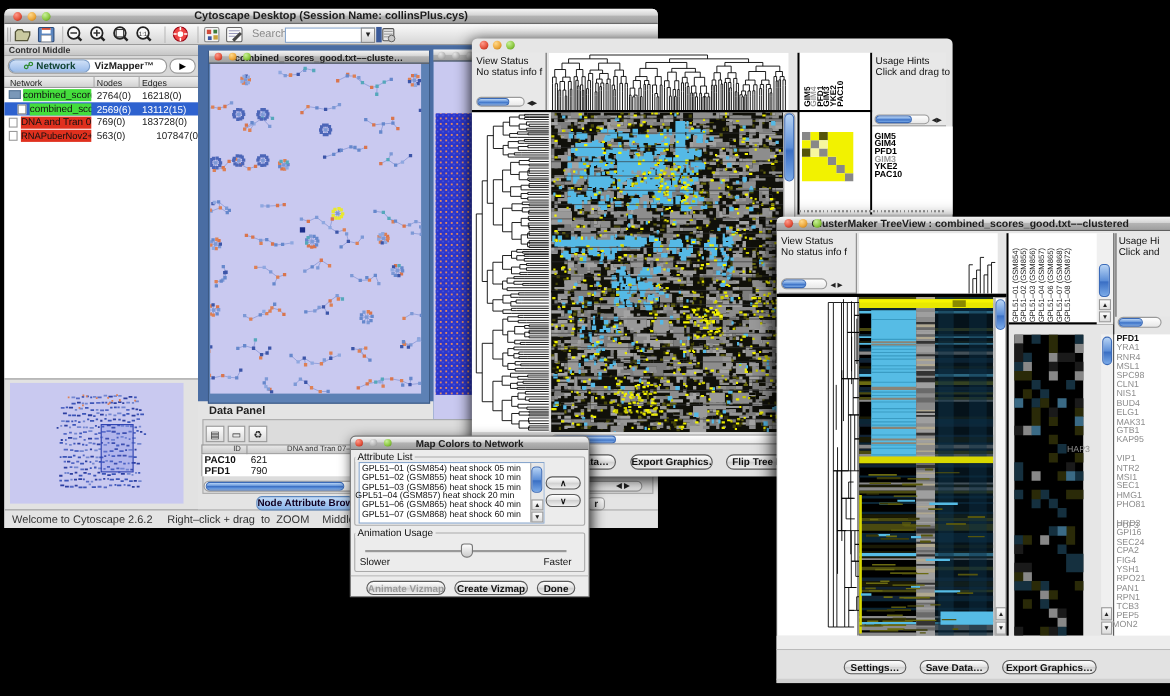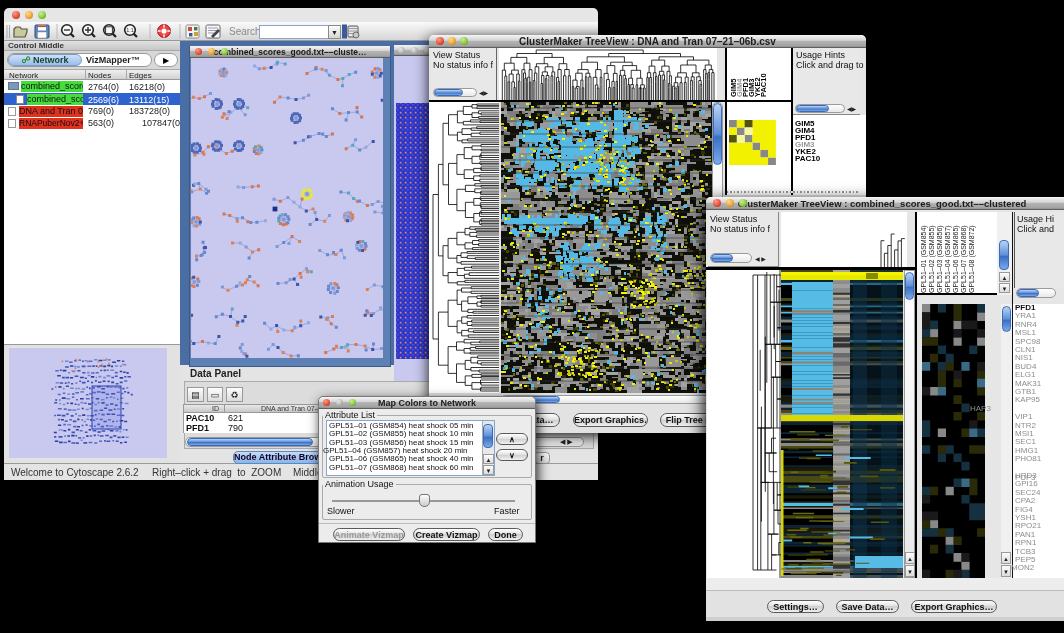--- a/index.html
+++ b/index.html
@@ -11,20 +11,23 @@
 .tlo{background:radial-gradient(circle at 35% 30%,#ffd98a,#eda93e 55%,#b06d0e)}
 .tlg{background:radial-gradient(circle at 35% 30%,#c8f09a,#8ec943 55%,#4a8a0e)}
 .tlx{background:radial-gradient(circle at 35% 30%,#e8e8e8,#b8b8b8 55%,#8a8a8a)}
 .aqb{position:absolute;background:linear-gradient(#fff,#e2e2e2 45%,#cfcfcf 50%,#f0f0f0);border:1px solid #5a5a5a;border-radius:10px;font-weight:bold;color:#111;text-align:center;white-space:nowrap;overflow:hidden}
 .sbt{position:absolute;background:linear-gradient(#fff,#e8e8e8);border:1px solid #9a9a9a;border-radius:5px}
 .sbb{position:absolute;background:linear-gradient(#b8d4f5,#5d8fd8 50%,#3a6fc4 55%,#7aaae8);border:1px solid #3a6ab8;border-radius:5px}
 .sq{position:absolute;background:linear-gradient(#fdfdfd,#dcdcdc);border:1px solid #9a9a9a;font-size:6px;text-align:center;color:#222}
 </style></head><body>
 <div id="root">
 <div class="abs" style="left:4px;top:8px;width:594px;height:472px;background:#e6e6e6;border-radius:5px 5px 0 0">
+<div class="tb abs" style="left:0;top:0;width:594px;height:14px;border-radius:5px 5px 0 0">
+        <div class="tt" style="top:1px;font-size:10px">Cytoscape Desktop (Session Name: collinsPlus.cys)</div>
+      </div>
 <div class="tl tlr" style="left:8px;top:3px"></div>
       <div class="tl tlo" style="left:21px;top:3px"></div>
       <div class="tl tlg" style="left:34px;top:3px"></div>
 <div class="abs" style="left:0;top:14px;width:594px;height:19px;background:linear-gradient(#fafafa,#d6d6d6);border-bottom:1px solid #9a9a9a"></div>
 <svg width="594" height="19" style="position:absolute;left:0px;top:14px">
         <path d="M3 3v13M5.5 3v13" stroke="#aaa" stroke-width="1" fill="none"></path>
         <path d="M10 15V7l2-2h4l1.5 2H23v3l-2 5z" fill="#c9c9a0" stroke="#55553a" stroke-width="1.2"></path>
         <rect x="31" y="3" width="14" height="13" rx="1" fill="#5b86c0" stroke="#2c4a78"></rect>
         <rect x="34" y="3.5" width="8" height="5" fill="#fff"></rect>
         <rect x="34" y="3.5" width="8" height="1.6" fill="#d0452e"></rect>
@@ -164,23 +167,20 @@
 <svg width="158" height="110" style="position:absolute;left:9px;top:348px">
       <rect width="158" height="110" fill="#c9c9f0"></rect>
       <path fill="#7386d0" d="M56 12.5h3.4v1.6h-3.4zM75.5 11.9h3.1v1.6h-3.1zM85.2 10.9h3.2v1.6h-3.2zM94.2 11.4h3.1v1.6h-3.1zM98.5 11.1h3.1v1.6h-3.1zM65.3 17.8h2.1v1.6h-2.1zM68.1 18.1h2.7v1.6h-2.7zM105.8 17.2h3.4v1.6h-3.4zM110.9 17.4h2v1.6h-2zM113.8 16h3.5v1.6h-3.5zM59 23.9h2.1v1.6h-2.1zM63.1 22.6h3.3v1.6h-3.3zM78.1 23.8h2.4v1.6h-2.4zM101.4 21.5h3.7v1.6h-3.7zM78.6 26.7h2.9v1.6h-2.9zM86.7 28.7h1.5v1.6h-1.5zM89.5 27.8h2.9v1.6h-2.9zM94.1 28.8h2.7v1.6h-2.7zM97.5 27.1h3.9v1.6h-3.9zM46.6 34h3.3v1.6h-3.3zM66.3 34.3h2.1v1.6h-2.1zM45.8 38.3h1.7v1.6h-1.7zM53.8 39.8h1.8v1.6h-1.8zM60.9 39.5h3.9v1.6h-3.9zM66.4 39.8h1.7v1.6h-1.7zM68.7 39.7h2.2v1.6h-2.2zM72.5 40.2h3.8v1.6h-3.8zM100.9 38.4h2.9v1.6h-2.9zM105.1 38.5h3.4v1.6h-3.4zM117.2 39.1h2.1v1.6h-2.1zM58.4 45.5h2.7v1.6h-2.7zM71.3 43.1h3.7v1.6h-3.7zM57.3 50h3.9v1.6h-3.9zM82.1 48.9h2.7v1.6h-2.7zM92 51h3.5v1.6h-3.5zM100.6 48.3h2.8v1.6h-2.8zM104.4 49.2h1.9v1.6h-1.9zM111.2 49.4h3.3v1.6h-3.3zM50.2 54.7h1.8v1.6h-1.8zM53.8 55.7h2.4v1.6h-2.4zM71.4 53.8h3.1v1.6h-3.1zM85.2 55.7h3v1.6h-3zM110.6 53.9h3.6v1.6h-3.6zM115.7 54.7h3.8v1.6h-3.8zM63.3 61.3h3.9v1.6h-3.9zM68.1 60.5h2.6v1.6h-2.6zM76.7 60.7h3.1v1.6h-3.1zM80.5 59.4h2.4v1.6h-2.4zM107.8 60.2h3.7v1.6h-3.7zM69 66.9h3.3v1.6h-3.3zM77.9 66.9h2.7v1.6h-2.7zM74.7 72.7h2.2v1.6h-2.2zM77.5 70.4h2.4v1.6h-2.4zM86.8 70.1h2.3v1.6h-2.3zM58.2 76h4v1.6h-4zM80.2 77.1h3.5v1.6h-3.5zM100.3 77.3h3.9v1.6h-3.9zM105.4 78.2h2.8v1.6h-2.8zM49.6 81.2h1.9v1.6h-1.9zM52 81.2h1.9v1.6h-1.9zM106.3 82.1h3.4v1.6h-3.4zM110.6 82.8h1.7v1.6h-1.7zM113.7 81h1.9v1.6h-1.9zM55 87.3h2v1.6h-2zM73.5 89.1h2.2v1.6h-2.2zM116.7 88.5h3v1.6h-3zM71.6 91.5h2.1v1.6h-2.1z"></path>
       <path fill="#5468c4" d="M60.1 13.4h3.5v1.6h-3.5zM79.5 12.5h3.9v1.6h-3.9zM78.4 17.4h4v1.6h-4zM46.3 22h3.4v1.6h-3.4zM82 24.2h3.6v1.6h-3.6zM86.6 24h3.2v1.6h-3.2zM97.8 21.5h2v1.6h-2zM105.7 23.8h3.1v1.6h-3.1zM58.7 33.8h2v1.6h-2zM115.1 32.2h3.2v1.6h-3.2zM109.2 38.7h2.6v1.6h-2.6zM48.7 45.7h3v1.6h-3zM53.8 44.5h2.5v1.6h-2.5zM66.4 44h3.6v1.6h-3.6zM76.9 45.9h2.6v1.6h-2.6zM80.2 44.9h2.5v1.6h-2.5zM83.3 43.8h3.8v1.6h-3.8zM87.8 43.1h3.9v1.6h-3.9zM107.8 43.5h3v1.6h-3zM112.1 44.7h2.3v1.6h-2.3zM50.1 51.2h1.5v1.6h-1.5zM62.8 48.4h2.5v1.6h-2.5zM67 51h1.9v1.6h-1.9zM76.9 49.9h3.9v1.6h-3.9zM108 50.5h1.6v1.6h-1.6zM68.7 55.8h1.9v1.6h-1.9zM75.2 54.4h2.6v1.6h-2.6zM88.8 53.8h1.7v1.6h-1.7zM48.9 60h3.9v1.6h-3.9zM54.7 60.3h3v1.6h-3zM58.7 61.2h3.8v1.6h-3.8zM85 61.8h3.6v1.6h-3.6zM66.2 65.2h1.8v1.6h-1.8zM89.4 64.9h1.5v1.6h-1.5zM107.8 66.4h3.8v1.6h-3.8zM48.9 70.8h2.1v1.6h-2.1zM55.7 72.3h3v1.6h-3zM60.3 70.9h2.7v1.6h-2.7zM72.4 71.2h1.6v1.6h-1.6zM98.9 71h3v1.6h-3zM107.1 72.4h1.7v1.6h-1.7zM54.3 75.8h2.5v1.6h-2.5zM64.1 77.8h3.4v1.6h-3.4zM85 77.4h2v1.6h-2zM70.7 81.9h3v1.6h-3zM98.4 80.7h2v1.6h-2zM69.1 89.1h3v1.6h-3zM80.6 87.2h2.7v1.6h-2.7zM88.5 86.5h1.6v1.6h-1.6zM54.4 93.7h3.6v1.6h-3.6zM79.7 93.7h3.6v1.6h-3.6zM85.2 94.2h3.1v1.6h-3.1zM90.1 92.4h2.9v1.6h-2.9zM103.4 92h1.7v1.6h-1.7z"></path>
       <path fill="#3c55b8" d="M65.3 12h2.2v1.6h-2.2zM69.6 11.5h2.2v1.6h-2.2zM73 12.5h1.8v1.6h-1.8zM112.9 12.5h2.4v1.6h-2.4zM56 18.2h3.8v1.6h-3.8zM72.7 17.6h3.9v1.6h-3.9zM83.3 17.3h2.5v1.6h-2.5zM86.7 17.3h1.8v1.6h-1.8zM90 17.2h3.6v1.6h-3.6zM50.8 21.5h2v1.6h-2zM68.3 21.9h3.2v1.6h-3.2zM73.3 24h3.2v1.6h-3.2zM91.1 21.7h2.2v1.6h-2.2zM94.6 21.6h2.5v1.6h-2.5zM53 28.8h2.8v1.6h-2.8zM56.5 28.8h3.6v1.6h-3.6zM65.6 27.5h3.7v1.6h-3.7zM75.7 29.4h2.2v1.6h-2.2zM102.3 28.7h2.8v1.6h-2.8zM105.8 27.4h2.9v1.6h-2.9zM115.2 27.9h2.2v1.6h-2.2zM118.5 27.9h3.4v1.6h-3.4zM50.7 34.2h3.5v1.6h-3.5zM55.8 34.3h1.8v1.6h-1.8zM62 35h2.2v1.6h-2.2zM70.2 32.5h1.9v1.6h-1.9zM72.8 33.8h3.8v1.6h-3.8zM78 32.5h2.2v1.6h-2.2zM85.9 32.1h2v1.6h-2zM89 33.5h3.5v1.6h-3.5zM98.5 32.6h2.3v1.6h-2.3zM106.7 34.9h2.9v1.6h-2.9zM110.7 33.6h3v1.6h-3zM56.8 37.5h3.2v1.6h-3.2zM77.3 38.4h1.8v1.6h-1.8zM83.8 39.1h2v1.6h-2zM97.6 37.8h2.7v1.6h-2.7zM113.3 39.8h2.3v1.6h-2.3zM63.1 45.2h2.4v1.6h-2.4zM96.8 45.4h3.3v1.6h-3.3zM115 43h2.1v1.6h-2.1zM121.7 45.8h2.1v1.6h-2.1zM97 49h1.8v1.6h-1.8zM45.2 53.9h3v1.6h-3zM57.7 54.4h1.9v1.6h-1.9zM65.6 55.4h2v1.6h-2zM96.6 56.2h2.9v1.6h-2.9zM90.6 61.4h3.6v1.6h-3.6zM99.5 61.3h3.9v1.6h-3.9zM45.3 66.7h1.6v1.6h-1.6zM47.9 66.5h3.9v1.6h-3.9zM52.6 66.8h3.9v1.6h-3.9zM57.3 65.3h2.3v1.6h-2.3zM61.7 67.1h2.9v1.6h-2.9zM81.3 66.9h3.7v1.6h-3.7zM92.4 65.8h3.3v1.6h-3.3zM112.3 66.7h3v1.6h-3zM63.8 72.6h3.6v1.6h-3.6zM80.8 71.1h2.3v1.6h-2.3zM83.9 71.4h2.3v1.6h-2.3zM90.7 70.7h3.1v1.6h-3.1zM103 72.7h2.3v1.6h-2.3zM72.6 76.7h1.8v1.6h-1.8zM76.5 76.2h2.2v1.6h-2.2zM88.2 75.6h2.8v1.6h-2.8zM91.6 77.8h3.4v1.6h-3.4zM96.8 76.9h2.7v1.6h-2.7zM62.6 83.6h3.3v1.6h-3.3zM75.8 83.5h2.7v1.6h-2.7zM83.6 82h3.7v1.6h-3.7zM92.5 82.2h3.8v1.6h-3.8zM116.6 81.1h1.9v1.6h-1.9zM45 88.1h2.3v1.6h-2.3zM49.5 88.1h4v1.6h-4zM66.5 87h1.6v1.6h-1.6zM90.7 87.2h3.9v1.6h-3.9zM96.3 86.7h3.6v1.6h-3.6zM100.6 88.6h2.9v1.6h-2.9zM104.2 87.1h3.1v1.6h-3.1zM108.4 88.6h3.3v1.6h-3.3zM62.4 94.2h3.6v1.6h-3.6zM66.6 94.3h3.2v1.6h-3.2zM74.4 94.1h3.8v1.6h-3.8zM95.1 92.1h1.7v1.6h-1.7zM97.4 92.4h3.9v1.6h-3.9zM106.7 92.4h3v1.6h-3z"></path>
       <path fill="#2c3fa0" d="M89.6 11.7h3.9v1.6h-3.9zM103.2 13.4h3.7v1.6h-3.7zM107.9 12h3.4v1.6h-3.4zM61 17.2h3.4v1.6h-3.4zM94.2 17.6h2.9v1.6h-2.9zM98.4 16.8h3v1.6h-3zM102.1 17.6h1.9v1.6h-1.9zM53.6 21.8h3.8v1.6h-3.8zM110.7 22.7h2.5v1.6h-2.5zM114.2 23.4h2.4v1.6h-2.4zM117.4 24.1h2.3v1.6h-2.3zM48.2 27h3.6v1.6h-3.6zM60.9 29h3.3v1.6h-3.3zM70.9 28.7h3.9v1.6h-3.9zM81.9 28.1h3.4v1.6h-3.4zM110.6 29.1h3.6v1.6h-3.6zM82.1 33.7h2v1.6h-2zM93.6 32.5h2.9v1.6h-2.9zM102.2 33.6h2.9v1.6h-2.9zM42.5 40.2h1.7v1.6h-1.7zM49.4 38.1h3.1v1.6h-3.1zM80 39.6h1.6v1.6h-1.6zM88.1 38h3.6v1.6h-3.6zM92.3 40h3.6v1.6h-3.6zM92.4 43.7h3.8v1.6h-3.8zM102.2 45h4v1.6h-4zM118.3 43.8h2.1v1.6h-2.1zM46.2 51.2h1.9v1.6h-1.9zM52.8 49.3h3.9v1.6h-3.9zM71 50h3.7v1.6h-3.7zM86.7 50h3.5v1.6h-3.5zM61.3 54.6h2.8v1.6h-2.8zM79 55.2h3.4v1.6h-3.4zM83 53.8h1.5v1.6h-1.5zM92.4 54.1h3.3v1.6h-3.3zM101 55.2h3.4v1.6h-3.4zM105.9 56.4h2.8v1.6h-2.8zM72.7 59.7h2v1.6h-2zM95.1 59.5h3.1v1.6h-3.1zM104.8 60.5h1.7v1.6h-1.7zM113.3 59.9h1.8v1.6h-1.8zM73.2 66.3h3.1v1.6h-3.1zM85.7 65.9h1.9v1.6h-1.9zM97.6 65.4h3.7v1.6h-3.7zM102.5 65.5h3.6v1.6h-3.6zM51.9 70.9h3v1.6h-3zM68.3 70.6h2.1v1.6h-2.1zM94.5 72.7h3.2v1.6h-3.2zM110.6 72h3.8v1.6h-3.8zM115.2 72.7h3v1.6h-3zM49 76.4h3.2v1.6h-3.2zM68.1 78h2.8v1.6h-2.8zM109.5 78.1h2.4v1.6h-2.4zM44.8 83.7h3v1.6h-3zM54.4 82h2.9v1.6h-2.9zM58.9 80.8h2.4v1.6h-2.4zM66.8 81h3v1.6h-3zM79.6 80.9h2.5v1.6h-2.5zM88.5 83.2h3.2v1.6h-3.2zM100.9 82h3.6v1.6h-3.6zM58.3 87.2h2.7v1.6h-2.7zM62.2 86.8h3.5v1.6h-3.5zM77.2 87.3h2.3v1.6h-2.3zM84.8 86.6h1.9v1.6h-1.9zM112.6 88.4h2.8v1.6h-2.8zM45.8 92.4h3.6v1.6h-3.6zM50.1 93.6h3.5v1.6h-3.5zM58.9 92.6h2.7v1.6h-2.7zM110.9 93.9h2.5v1.6h-2.5zM115.3 93.5h2.6v1.6h-2.6z"></path>
       <path fill="#dd8055" d="M52.6 12.4h1.6v1.6h-1.6zM65.6 19.7h1.6v1.6h-1.6zM99.1 14.7h1.6v1.6h-1.6zM69.1 11.5h1.6v1.6h-1.6zM99.2 15.5h1.6v1.6h-1.6zM92.3 15.7h1.6v1.6h-1.6zM66 10.7h1.6v1.6h-1.6zM96.6 10.3h1.6v1.6h-1.6zM62.4 21.9h1.6v1.6h-1.6zM78.1 13.1h1.6v1.6h-1.6zM90 17.4h1.6v1.6h-1.6zM113 15.4h1.6v1.6h-1.6zM88.5 12.8h1.6v1.6h-1.6zM88.8 18.5h1.6v1.6h-1.6z"></path>
       <rect x="83" y="38" width="29" height="43" fill="#6a7ce0" fill-opacity="0.25" stroke="#2a3fb0"></rect>
     </svg>
 <div class="abs" style="left:429px;top:35px;width:437px;height:398px;background:#e6e6e6;border-radius:5px 5px 0 0;box-shadow:0 3px 14px rgba(0,0,0,0.9)">
-<div class="tb abs" style="left:0;top:0;width:437px;height:13px;border-radius:5px 5px 0 0">
-        <div class="tt" style="top:1px;font-size:10px">ClusterMaker TreeView : DNA and Tran 07–21–06b.csv</div>
-      </div>
 <div class="tl tlr" style="left:7px;top:2px"></div>
       <div class="tl tlo" style="left:19px;top:2px"></div>
       <div class="tl tlg" style="left:31px;top:2px"></div>
 </div>
 <div class="abs" style="left:431px;top:48px;width:66px;height:52px;background:#e8e8e8;border-right:1px solid #666">
       <div class="abs" style="left:2px;top:2px;font-size:9px;color:#111">View Status</div>
       <div class="abs" style="left:2px;top:12px;font-size:9px;color:#111;white-space:nowrap">No status info f</div>
     </div>
 <div class="sbt" style="left:433px;top:88px;width:44px;height:9px"></div>
 <div class="sbb" style="left:434px;top:89px;width:29px;height:7px"></div>

